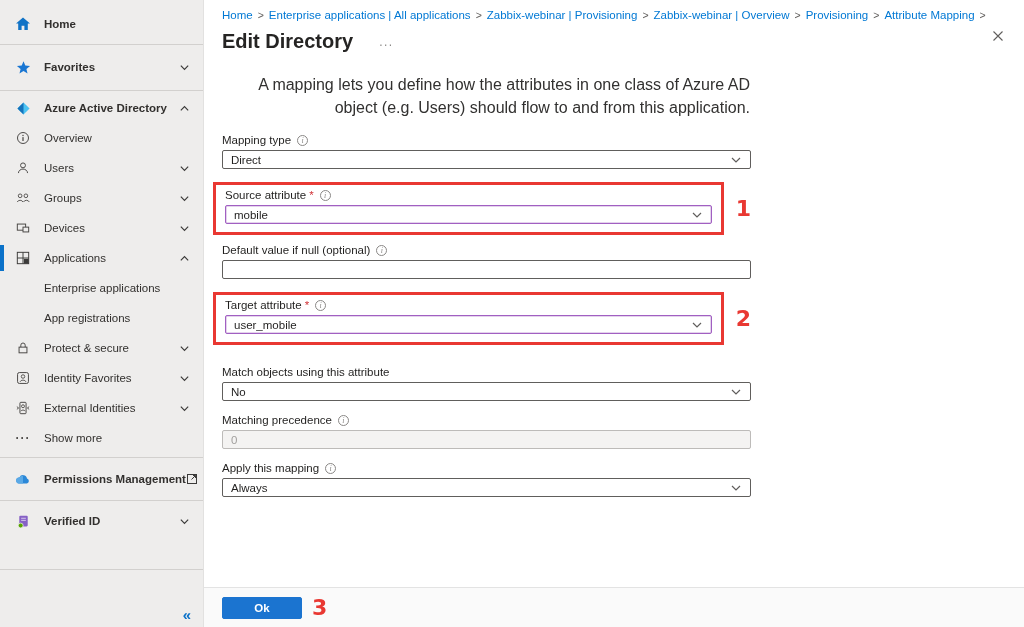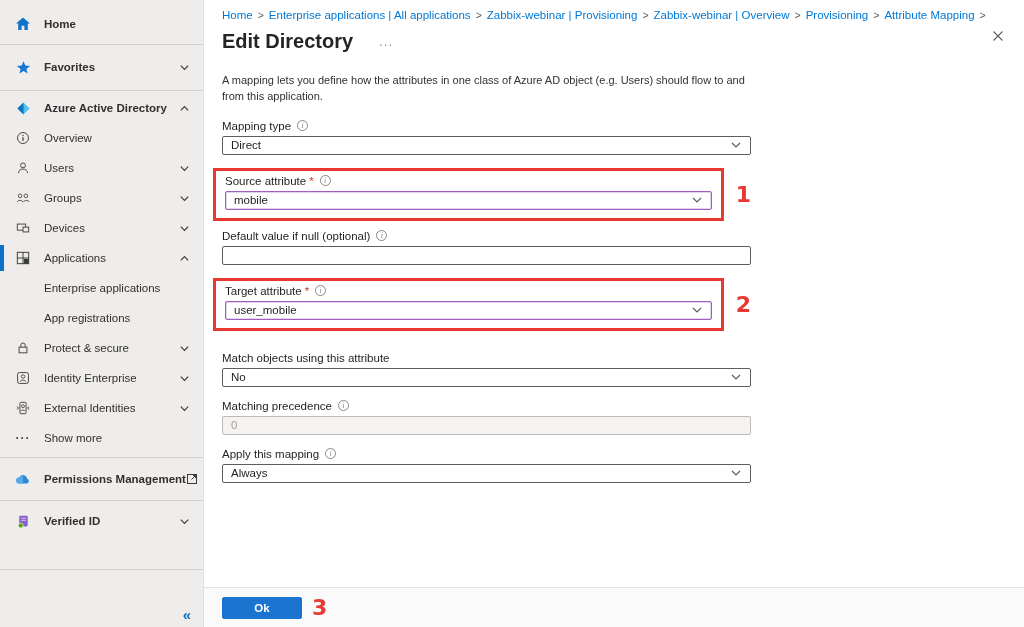--- a/index.html
+++ b/index.html
@@ -21,21 +21,21 @@
 
   
   .content{position:absolute;left:204px;top:0;right:0;bottom:40px;background:#fff;}
   .breadcrumb{padding:9px 18px 0 18px;font-size:11.5px;white-space:nowrap;overflow:hidden;}
   .crumb{color:#0078d4;text-decoration:none;cursor:pointer;}
   .sep{color:#605e5c;margin:0 5px;font-size:10.5px;}
   .titlerow{display:flex;align-items:center;margin:9px 18px 0 18px;}
   .title{font-size:20px;font-weight:bold;color:#252423;}
   .ellipsis{margin-left:26px;color:#8a8886;font-size:12px;letter-spacing:1.5px;cursor:pointer;}
   .closebtn{position:absolute;top:30px;right:20px;cursor:pointer;display:flex;}
-  .desc{margin:20px 18px 0 18px;width:528px;font-size:11px;line-height:1.45;color:#323130;}
+  .desc{margin:20px 18px 0 18px;width:528px;font-size:16px;line-height:1.45;color:#323130;text-align:right;}
 
   .form{margin:15px 0 0 18px;width:529px;}
   .flabel{display:flex;align-items:center;font-size:11.5px;color:#201f1e;margin-bottom:4px;}
   .req{color:#d13438;margin-left:3px;}
   .info{width:11px;height:11px;border:1px solid #8a8886;border-radius:50%;color:#8a8886;
     font-size:8px;line-height:9px;text-align:center;margin-left:6px;font-style:italic;font-family:"Liberation Serif",serif;flex-shrink:0;}
   .select,.tinput{height:19px;border:1px solid #605e5c;border-radius:2px;background:#fff;
     display:flex;align-items:center;padding:0 8px;font-size:11.5px;color:#201f1e;width:100%;}
   .select{cursor:pointer;justify-content:space-between;}
   .select.purple{border:1px solid #a15fc2;box-shadow:inset 0 0 0 0.5px #c9a7d9;}
@@ -185,21 +185,21 @@
       </span>
   </div>
   <div class="srow">
     <span class="sicon">
       <svg width="14" height="14" viewBox="0 0 16 16">
           <rect x="1.8" y="1.8" width="12.4" height="12.4" rx="2" fill="none" stroke="#484644" stroke-width="1.1"></rect>
           <circle cx="8" cy="6.3" r="2" fill="none" stroke="#484644" stroke-width="1"></circle>
           <path d="M4.6 12.4 a3.6 3 0 0 1 6.8 0" fill="none" stroke="#484644" stroke-width="1"></path>
         </svg>
     </span>
-    <span class="slabel">Identity Enterprise</span>
+    <span class="slabel">Identity Favorites</span>
     <span class="chev">
         <svg width="11" height="11" viewBox="0 0 12 12">
           <path d="M2 4 L6 8 L10 4" fill="none" stroke="#3b3a39" stroke-width="1.3"></path>
         </svg>
       </span>
   </div>
   <div class="srow">
     <span class="sicon">
       <svg width="14" height="14" viewBox="0 0 16 16">
           <rect x="4.5" y="1.5" width="7" height="13" rx="1" fill="none" stroke="#484644" stroke-width="1.1"></rect>

